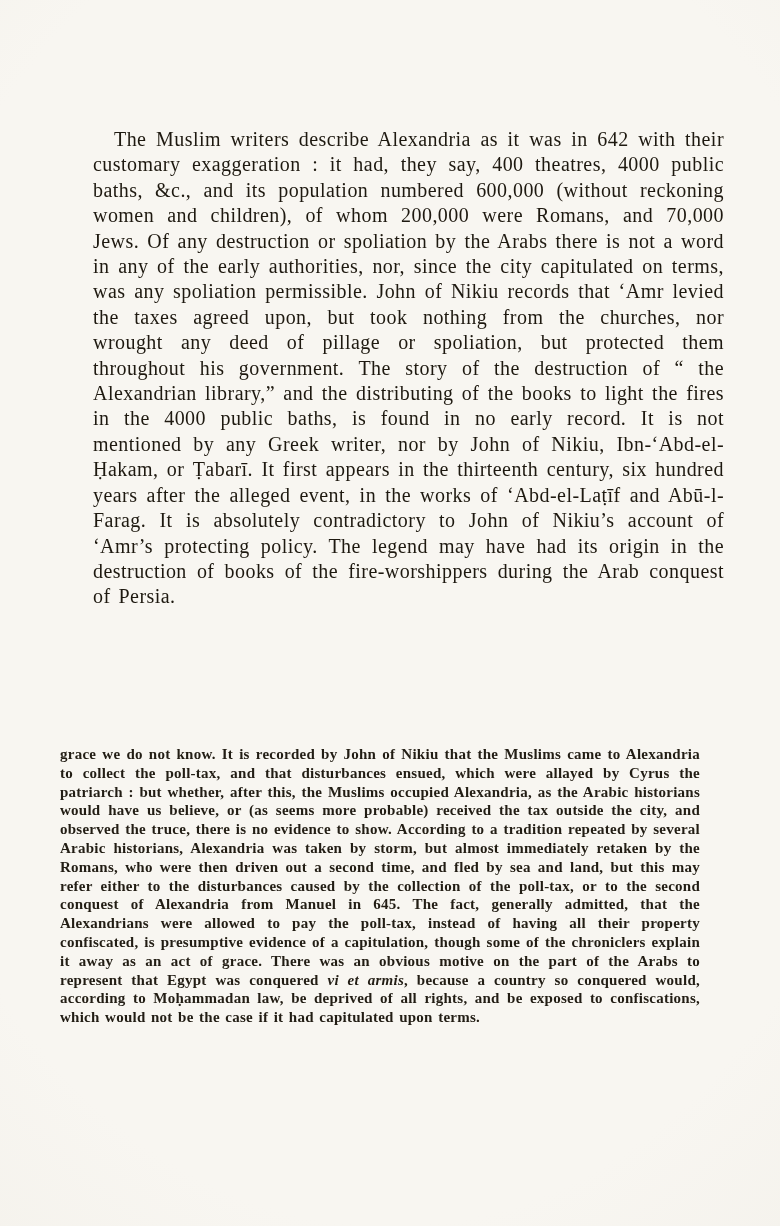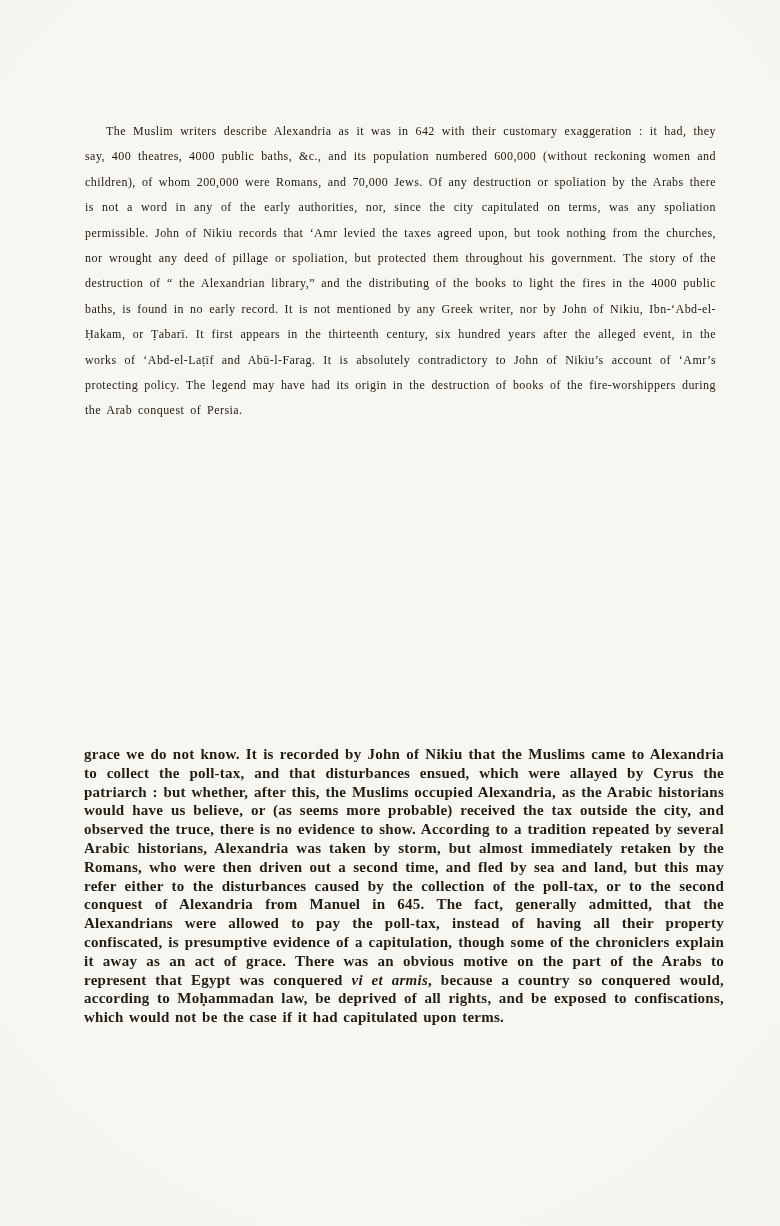--- a/index.html
+++ b/index.html
@@ -38,33 +38,33 @@
     text-align: center;
     font-size: 18px;
     font-weight: bold;
     letter-spacing: 2.5px;
   }
   .main-paragraph {
     position: absolute;
     top: 111px;
     left: 77px;
     width: 631px;
-    margin: 8px;
-    font-size: 12px;
+    margin: 16px;
+    font-size: 20px;
     line-height: 25.4px;
     letter-spacing: 0.45px;
     word-spacing: 2.5px;
     text-align: justify;
     text-indent: 21px;
     color: #1e1910;
   }
   .footnote {
     position: absolute;
     top: 745px;
-    left: 84px;
+    left: 60px;
     width: 640px;
     margin: 0;
     font-size: 15px;
     line-height: 18.8px;
     letter-spacing: 0.25px;
     word-spacing: 1.5px;
     text-align: justify;
     font-weight: bold;
     color: #221d14;
   }

